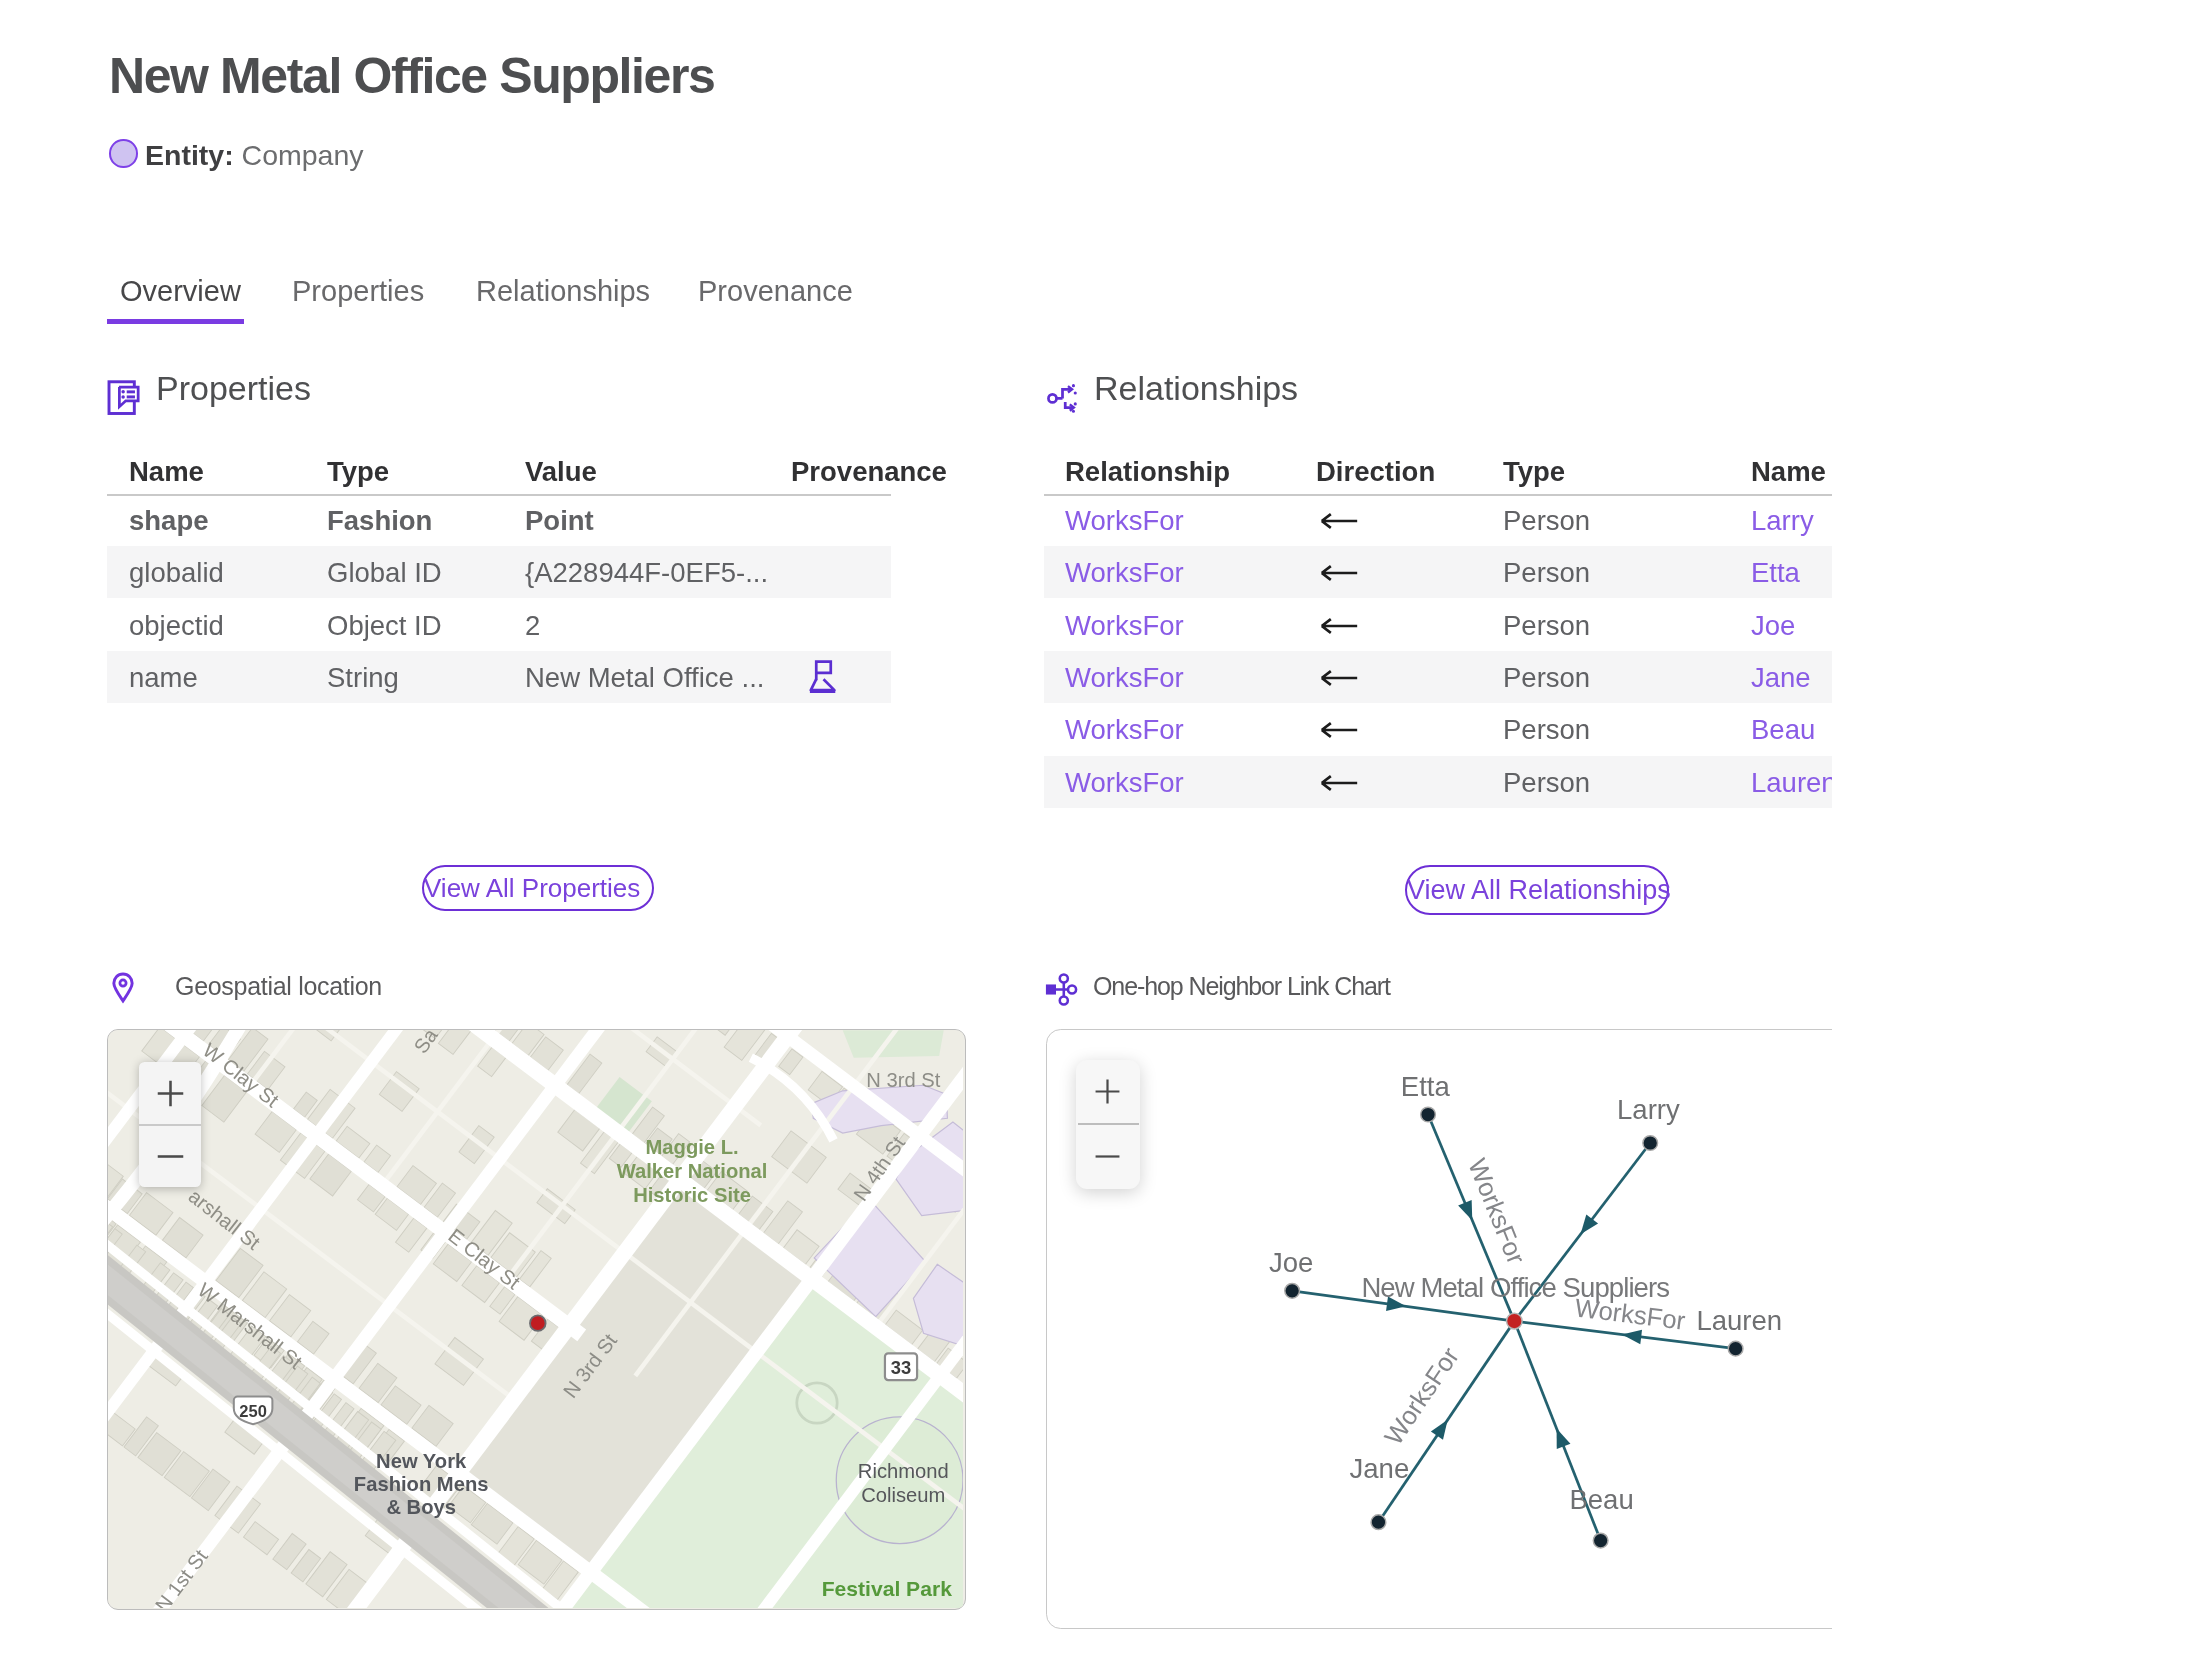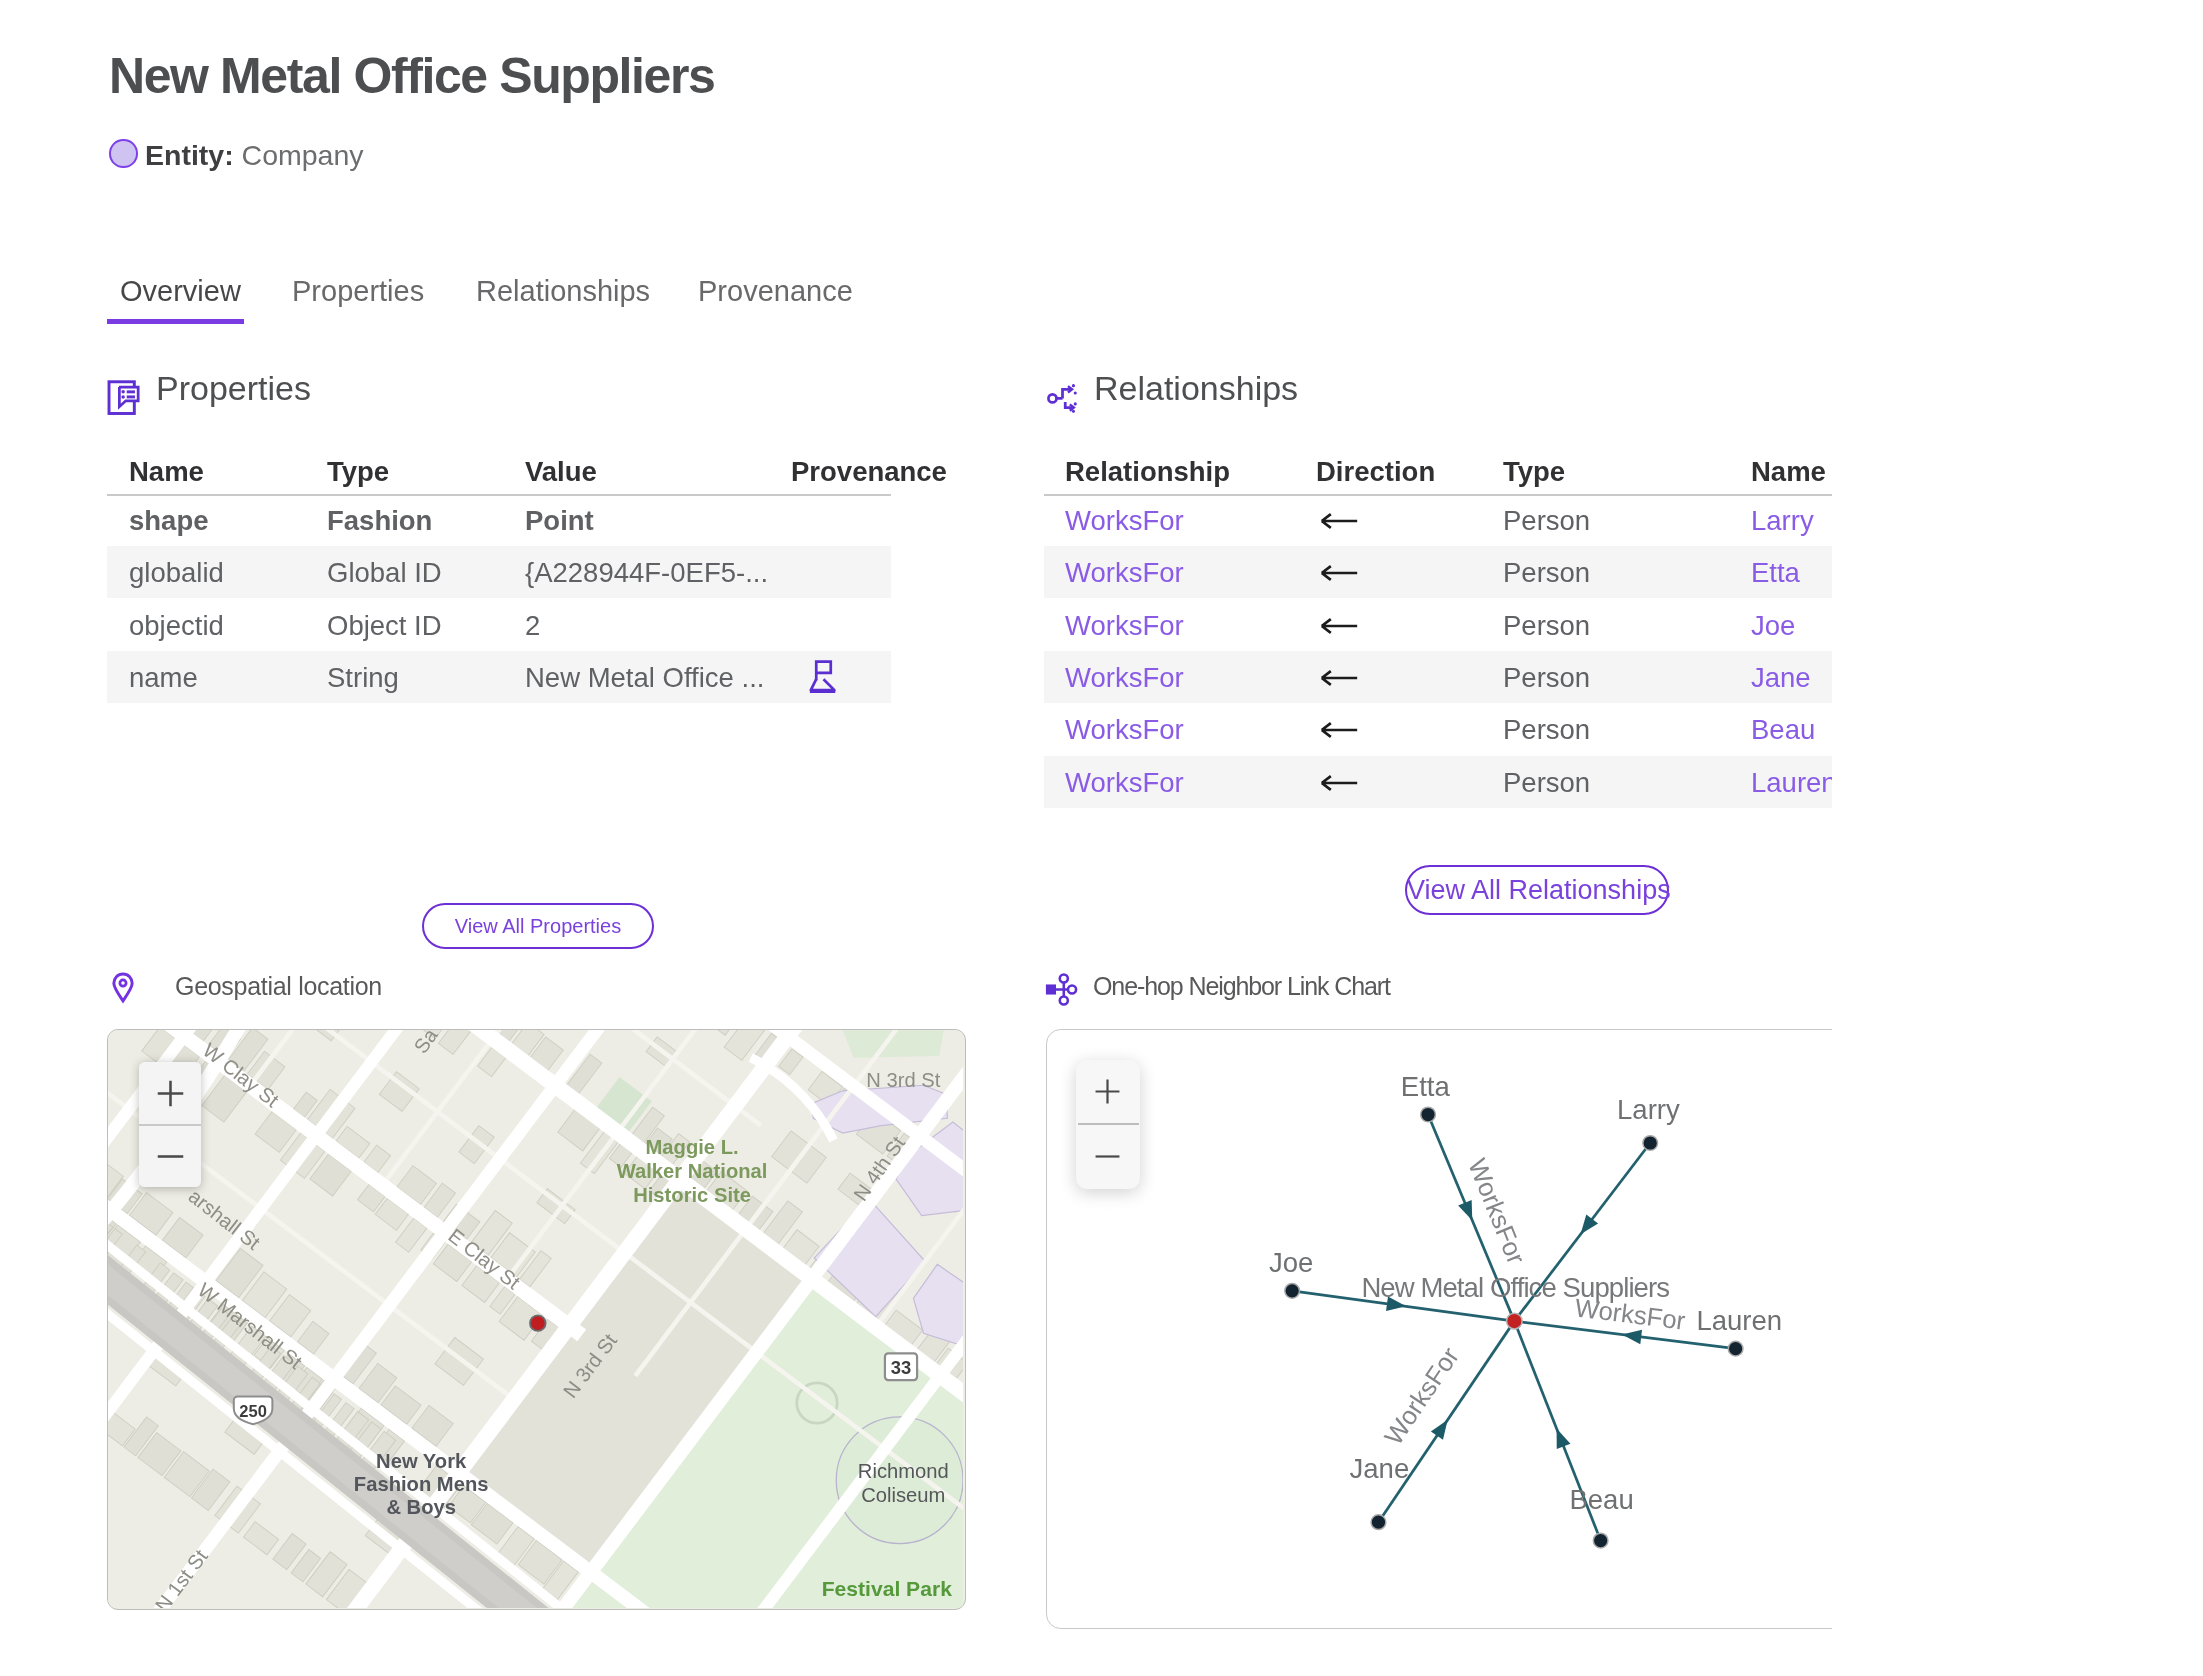--- a/index.html
+++ b/index.html
@@ -72,21 +72,21 @@
     <div class="abs t" style="left:22px; top:11px; font-size:27.5px; color:#606164;">name</div>
     <div class="abs t" style="left:220px; top:11px; font-size:27.5px; color:#606164;">String</div>
     <div class="abs t" style="left:418px; top:11px; font-size:27.5px; color:#606164;">New Metal Office ...</div>
     <svg class="abs" style="left:702px; top:7.3px;" width="29" height="37" viewBox="0 0 32 40">
       <path d="M8 2 V24 M8 3.5 H24 V16 H8" fill="none" stroke="#5b2ed1" stroke-width="3"></path>
       <path d="M8 23 L2 35 H28 L16 23" fill="none" stroke="#5b2ed1" stroke-width="3" stroke-linejoin="round"></path>
       <path d="M1 36.5 H29" stroke="#5b2ed1" stroke-width="3.4"></path>
     </svg>
   </div>
 
-  <div class="abs t" style="left:422px; top:865px; width:232px; height:46px; border:2px solid #6d2fd6; border-radius:24px; color:#7a42dc; font-size:20px; text-align:center; line-height:42px;margin-top:38px;">View All Properties</div>
+  <div class="abs t" style="left:422px; top:865px; width:232px; height:46px; border:2px solid #6d2fd6; border-radius:24px; color:#7a42dc; font-size:26px; text-align:left; line-height:42px;">View All Properties</div>
 
   <svg class="abs" style="left:1047px; top:382px;" width="31" height="31" viewBox="0 0 34 34">
     <circle cx="6" cy="18" r="4.4" fill="none" stroke="#5e2fd3" stroke-width="3"></circle>
     <path d="M10.5 18 H17 M17 18 V8 H26 M20 22 V28 H28" fill="none" stroke="#5e2fd3" stroke-width="3"></path>
     <path d="M23 4.5 L27.5 8 L23 11.5" fill="none" stroke="#5e2fd3" stroke-width="2.6"></path>
     <path d="M25 24.5 L29.5 28 L25 31.5" fill="none" stroke="#5e2fd3" stroke-width="2.6"></path>
     <circle cx="29" cy="4" r="1.7" fill="#5e2fd3"></circle>
     <circle cx="31" cy="12" r="1.7" fill="#5e2fd3"></circle>
     <circle cx="31" cy="24" r="1.7" fill="#5e2fd3"></circle>
     <circle cx="29" cy="32" r="1.7" fill="#5e2fd3"></circle>

